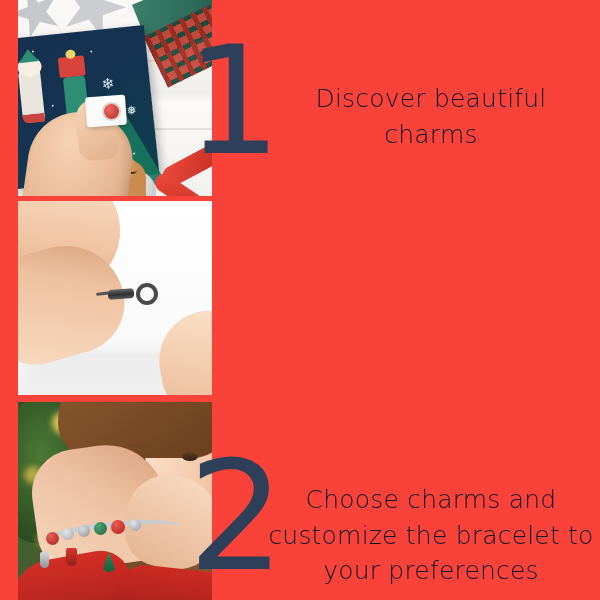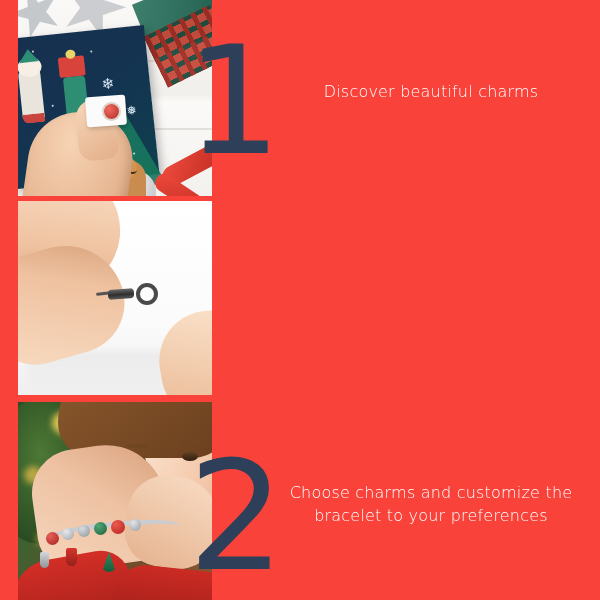--- a/index.html
+++ b/index.html
@@ -42,25 +42,25 @@
     z-index:5;
     user-select:none;
   }
   #numeral-1 { left:186px; top:26px;  font-size:150px; }
   #numeral-2 { left:188px; top:240px; font-size:152px; }
 
   
   .caption {
     position:absolute;
     left:268px; width:326px;
-    color:#ffffff;
+    color:#0f172a;
     text-align:center;
     font-family:"DejaVu Sans", sans-serif;
     font-weight:300;
-    font-size:16px;
+    font-size:25px;
     line-height:1.42;
     letter-spacing:.2px;
     z-index:4;
   }
   #caption-1 { top:81px; }
   #caption-2 { top:257px;margin-top:24px; }
 
   
   .p1-bg { position:absolute; inset:0; background:#F4F2EF; }
   .p1-table {

